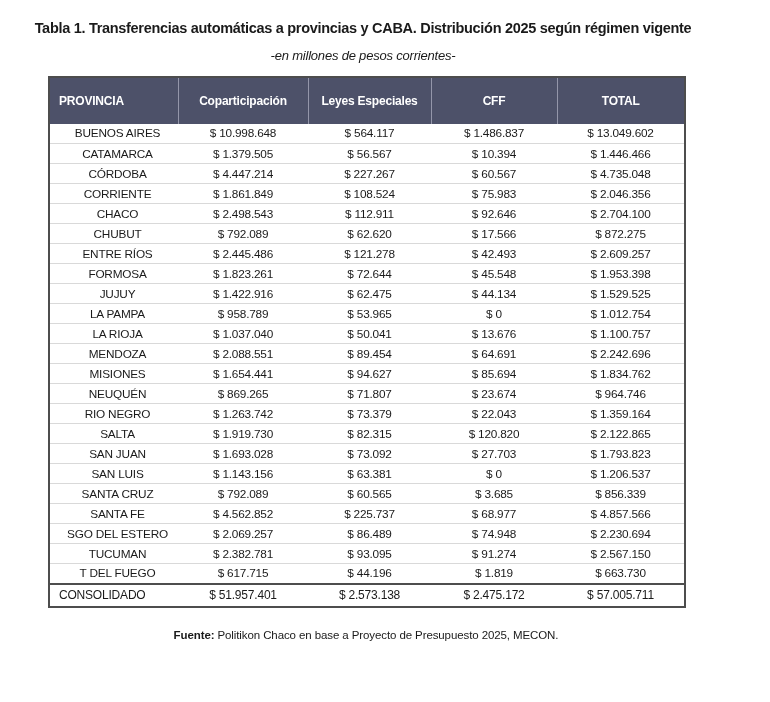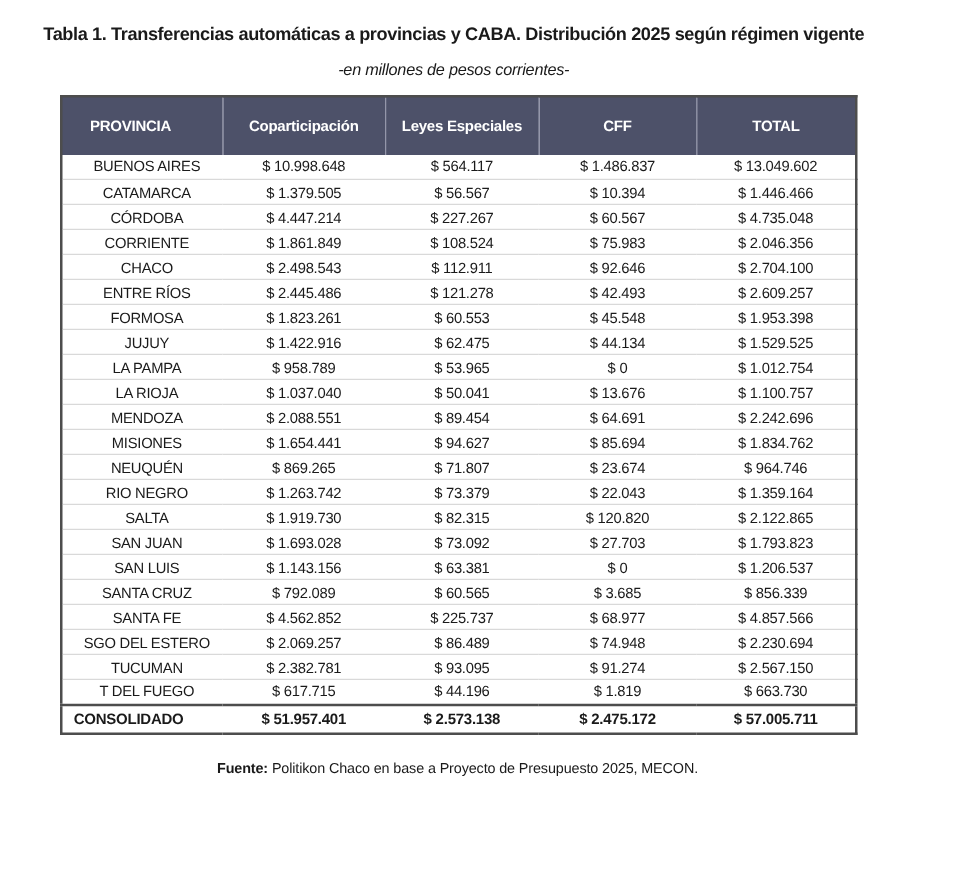--- a/index.html
+++ b/index.html
@@ -35,30 +35,30 @@
   col.c1{width:129px;} col.c2{width:130px;} col.c3{width:123px;}
   col.c4{width:126px;} col.c5{width:128px;}
   thead th{
     background:var(--header-bg);color:var(--header-text);
     font-size:12px;font-weight:bold;height:47px;
     text-align:center;vertical-align:middle;
     border-right:1px solid var(--header-divider);
     letter-spacing:-0.2px;padding:0 2px;
   }
   thead th:last-child{border-right:none;}
-  thead th.col-prov{text-align:left;padding-left:22px;}
+  thead th.col-prov{text-align:left;padding-left:9px;}
   tbody td{
     font-size:11.8px;height:20px;text-align:center;vertical-align:middle;
     border-bottom:1px solid var(--row-divider);padding:0 2px;
     letter-spacing:-0.2px;white-space:nowrap;
   }
   tbody td.col-prov{text-align:center;padding-left:9px;}
   tbody tr:last-child td{border-bottom:none;}
   tfoot td{
-    font-size:12px;font-weight:bold;height:23px;text-align:center;
+    font-size:12px;font-weight:normal;height:23px;text-align:center;
     vertical-align:middle;border-top:2px solid var(--outer-border);
     padding:0 2px;letter-spacing:-0.2px;white-space:nowrap;
   }
   tfoot td.col-prov{text-align:left;padding-left:9px;}
   .source{
     margin:21px 0 0 48px;width:636px;text-align:center;
     font-size:11.5px;letter-spacing:-0.1px;
   }
   .source b{font-weight:bold;}
 </style>
@@ -116,30 +116,37 @@
           <td>$ 2.046.356</td>
         </tr>
         <tr>
           <td class="col-prov">CHACO</td>
           <td>$ 2.498.543</td>
           <td>$ 112.911</td>
           <td>$ 92.646</td>
           <td>$ 2.704.100</td>
         </tr>
         <tr>
+          <td class="col-prov">CHUBUT</td>
+          <td>$ 792.089</td>
+          <td>$ 62.620</td>
+          <td>$ 17.566</td>
+          <td>$ 872.275</td>
+        </tr>
+        <tr>
           <td class="col-prov">ENTRE RÍOS</td>
           <td>$ 2.445.486</td>
           <td>$ 121.278</td>
           <td>$ 42.493</td>
           <td>$ 2.609.257</td>
         </tr>
         <tr>
           <td class="col-prov">FORMOSA</td>
           <td>$ 1.823.261</td>
-          <td>$ 60.553</td>
+          <td>$ 72.644</td>
           <td>$ 45.548</td>
           <td>$ 1.953.398</td>
         </tr>
         <tr>
           <td class="col-prov">JUJUY</td>
           <td>$ 1.422.916</td>
           <td>$ 62.475</td>
           <td>$ 44.134</td>
           <td>$ 1.529.525</td>
         </tr>

